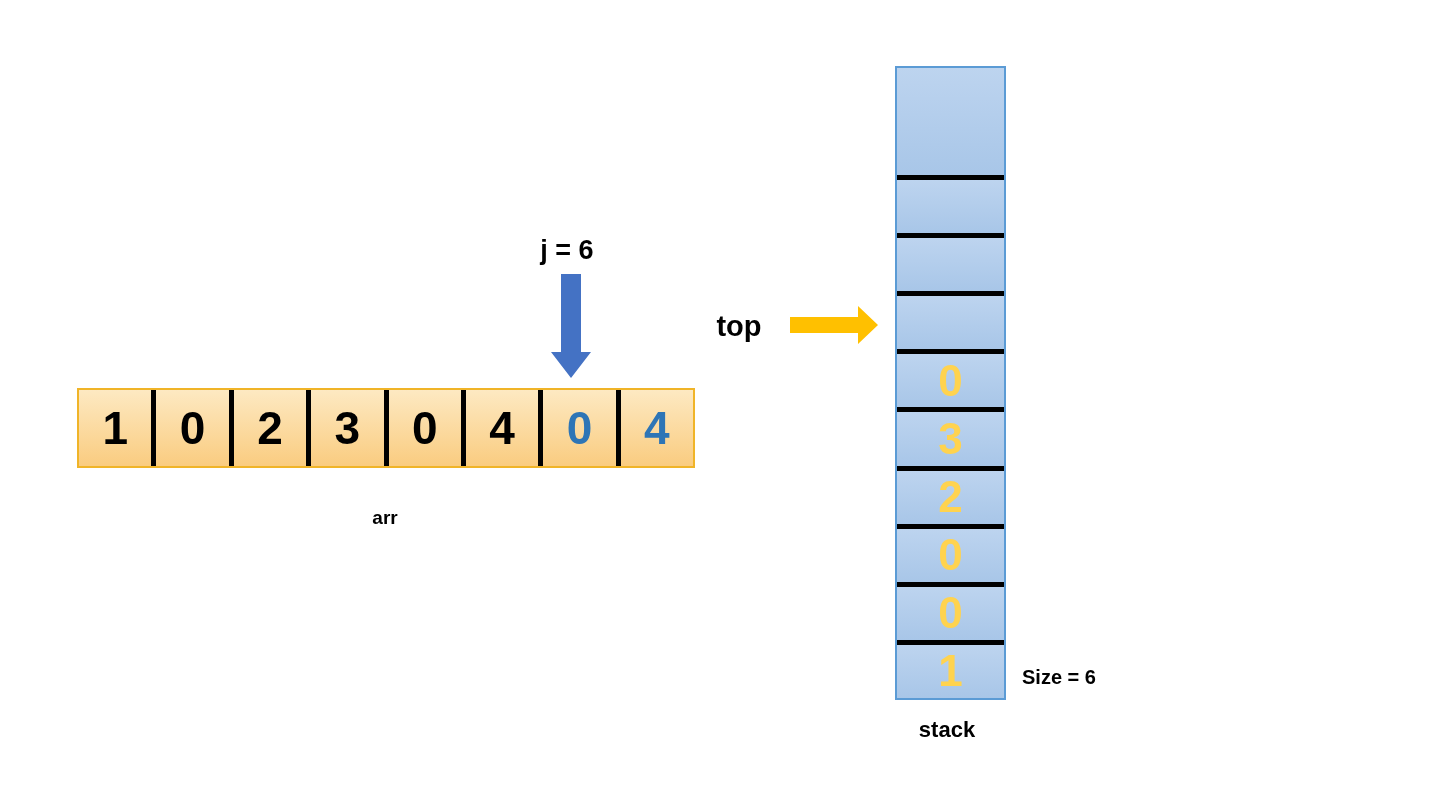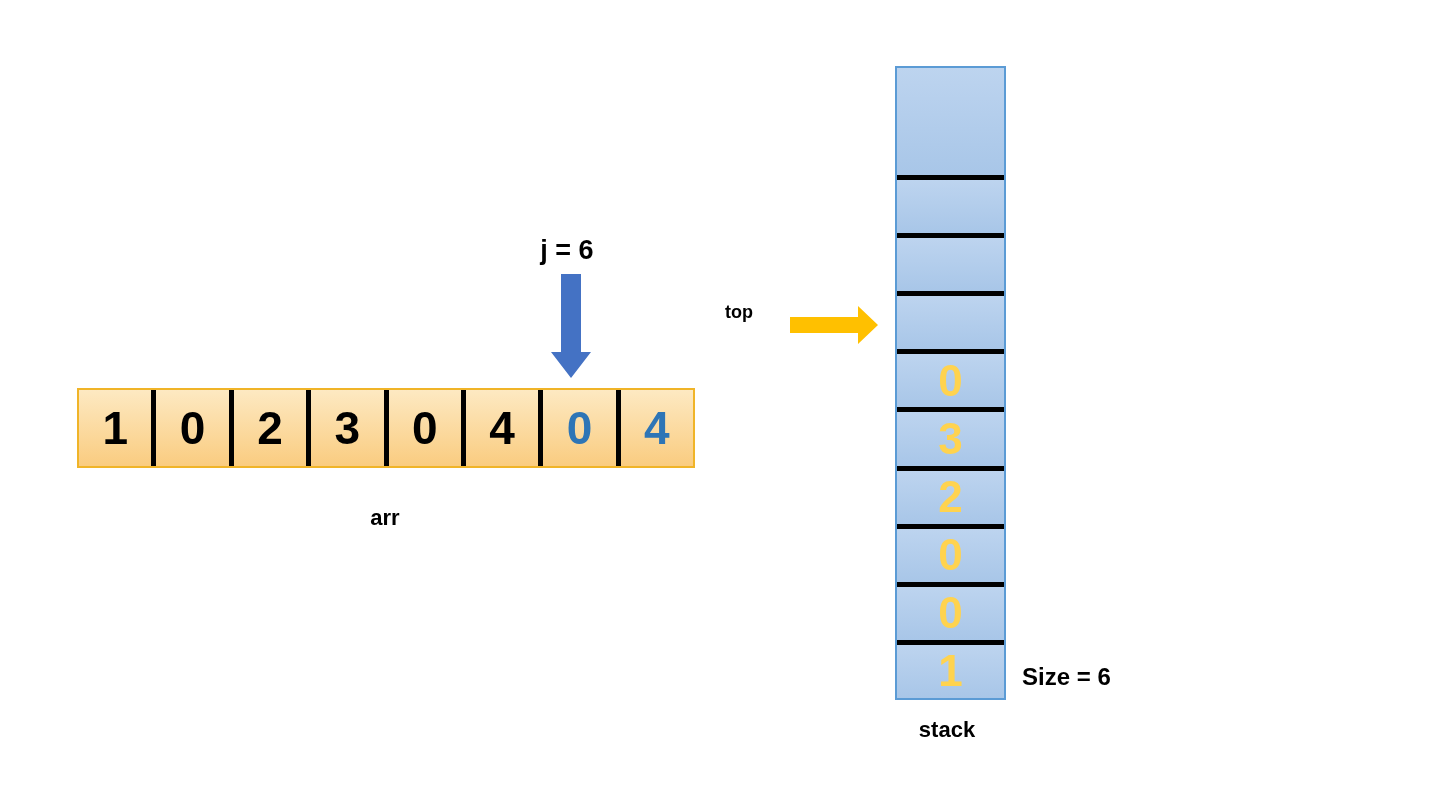--- a/index.html
+++ b/index.html
@@ -51,23 +51,23 @@
     color: var(--array-digit-blue, #2E75B6);
   }
   .j-label { left: 567px; top: 250px; font-size: 27px; }
   .j-arrow {
     position: absolute;
     left: 551px;
     top: 274px;
     width: 40px;
     height: 104px;
   }
-  .arr-label { left: 385px; top: 518px; font-size: 22px; }
+  .arr-label { left: 385px; top: 518px; font-size: 19px; }
   
-  .top-label { left: 739px; top: 312px; font-size: 18px; }
+  .top-label { left: 739px; top: 326px; font-size: 29px; }
   .top-arrow {
     position: absolute;
     left: 790px;
     top: 306px;
     width: 88px;
     height: 38px;
   }
   
   .stack {
     position: absolute;
@@ -96,21 +96,21 @@
   }
   .scell + .scell {
     border-top: 5px solid var(--divider, #000);
   }
   .size-label {
     position: absolute;
     left: 1022px;
     top: 677px;
     transform: translate(0, -50%);
     font-weight: bold;
-    font-size: 24px;
+    font-size: 20px;
     color: var(--label-text, #000);
     white-space: nowrap;
   }
   .stack-label { left: 947px; top: 730px; font-size: 22px; }
 </style>
 </head>
 <body>
 
 <div class="canvas">
 

